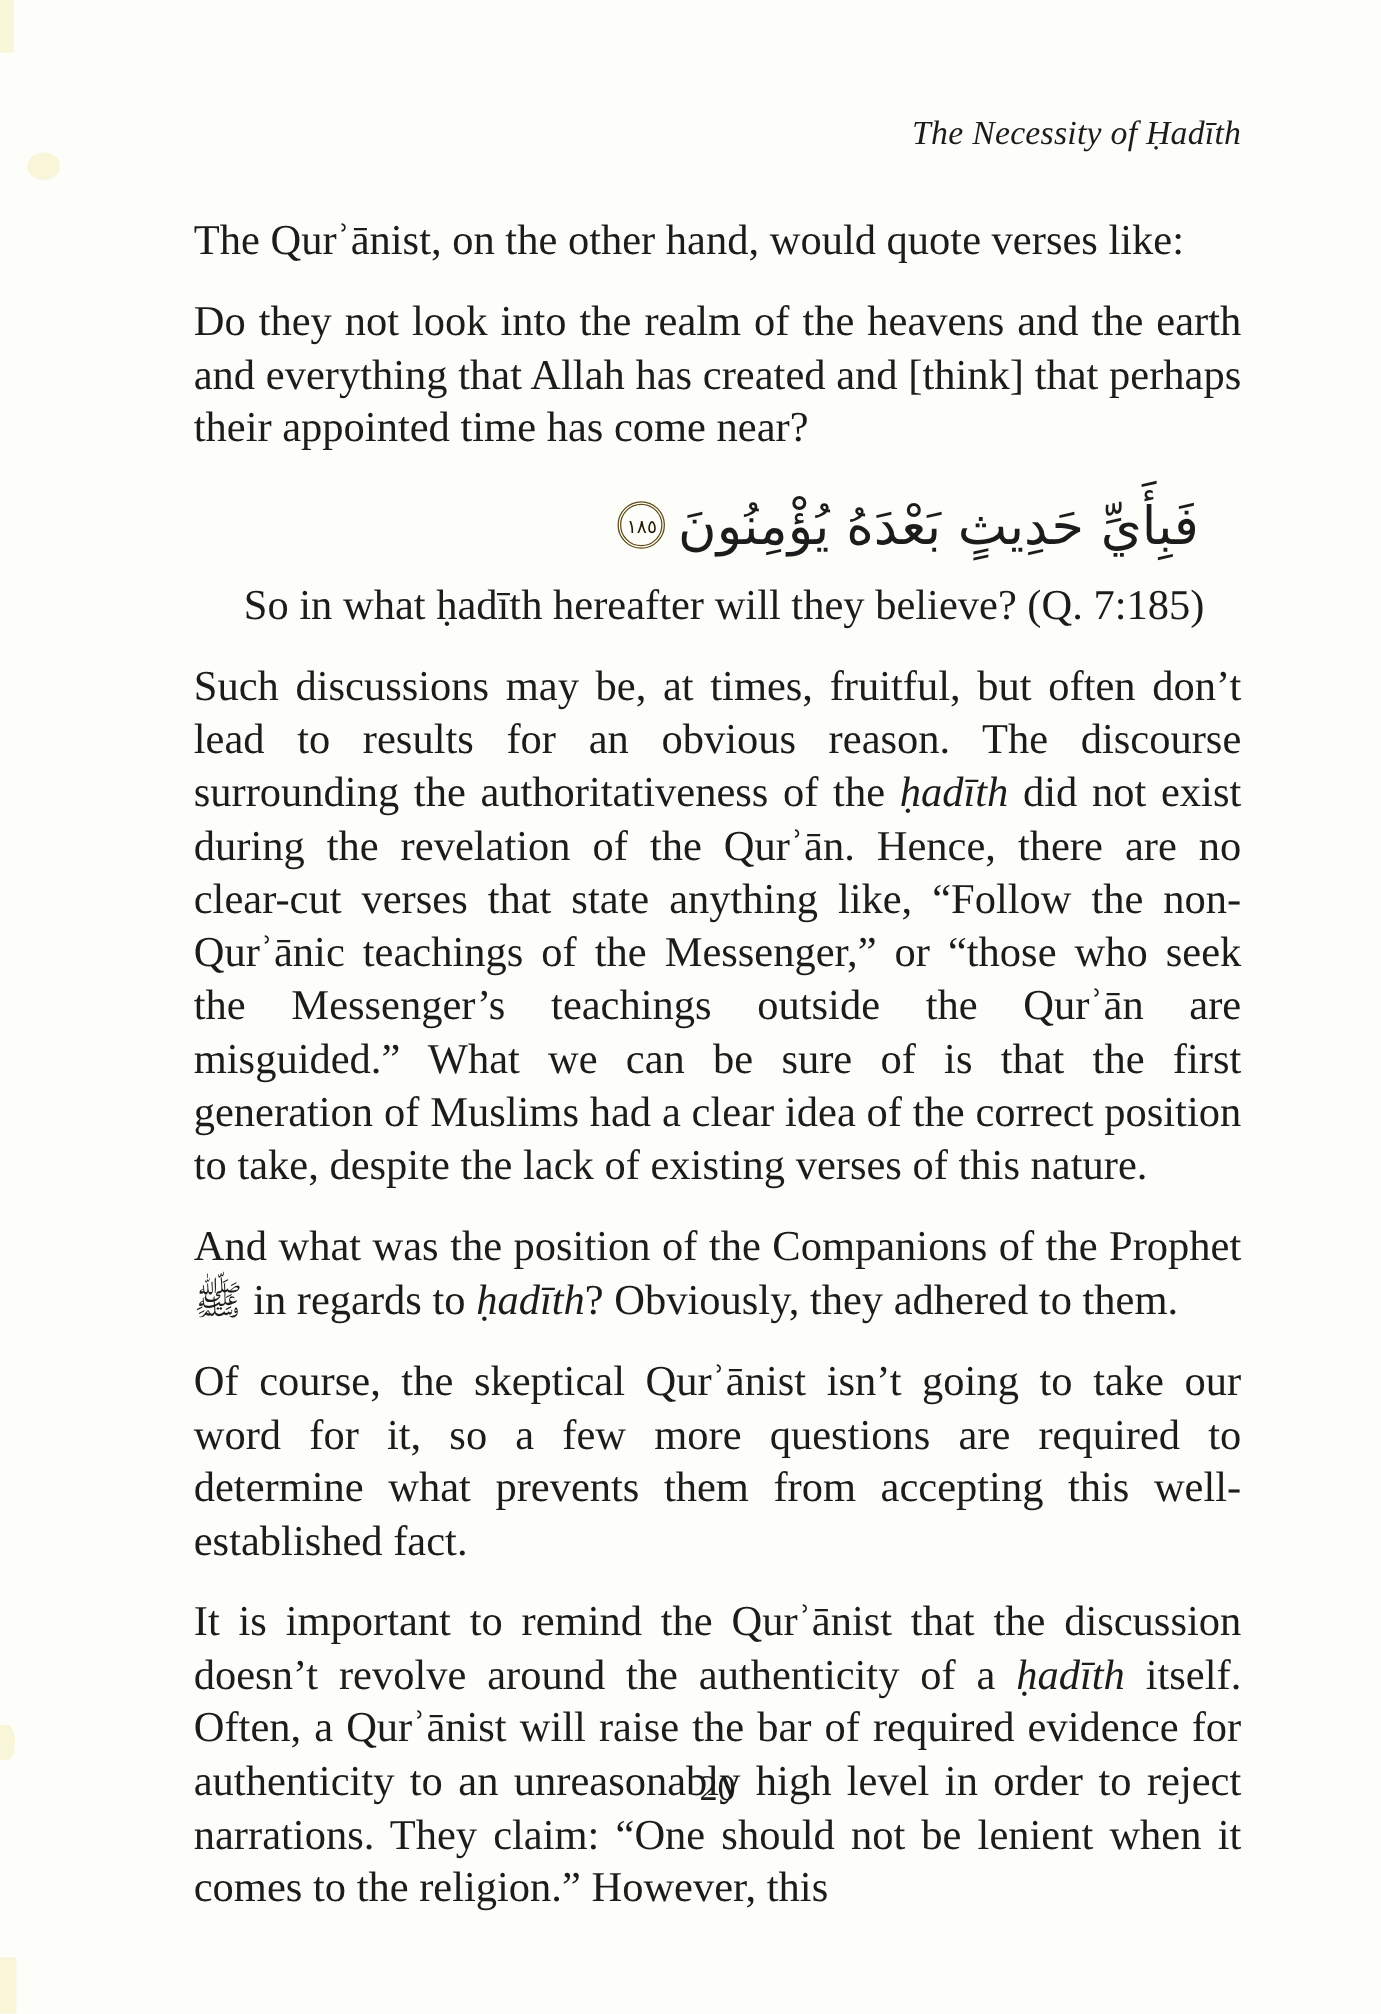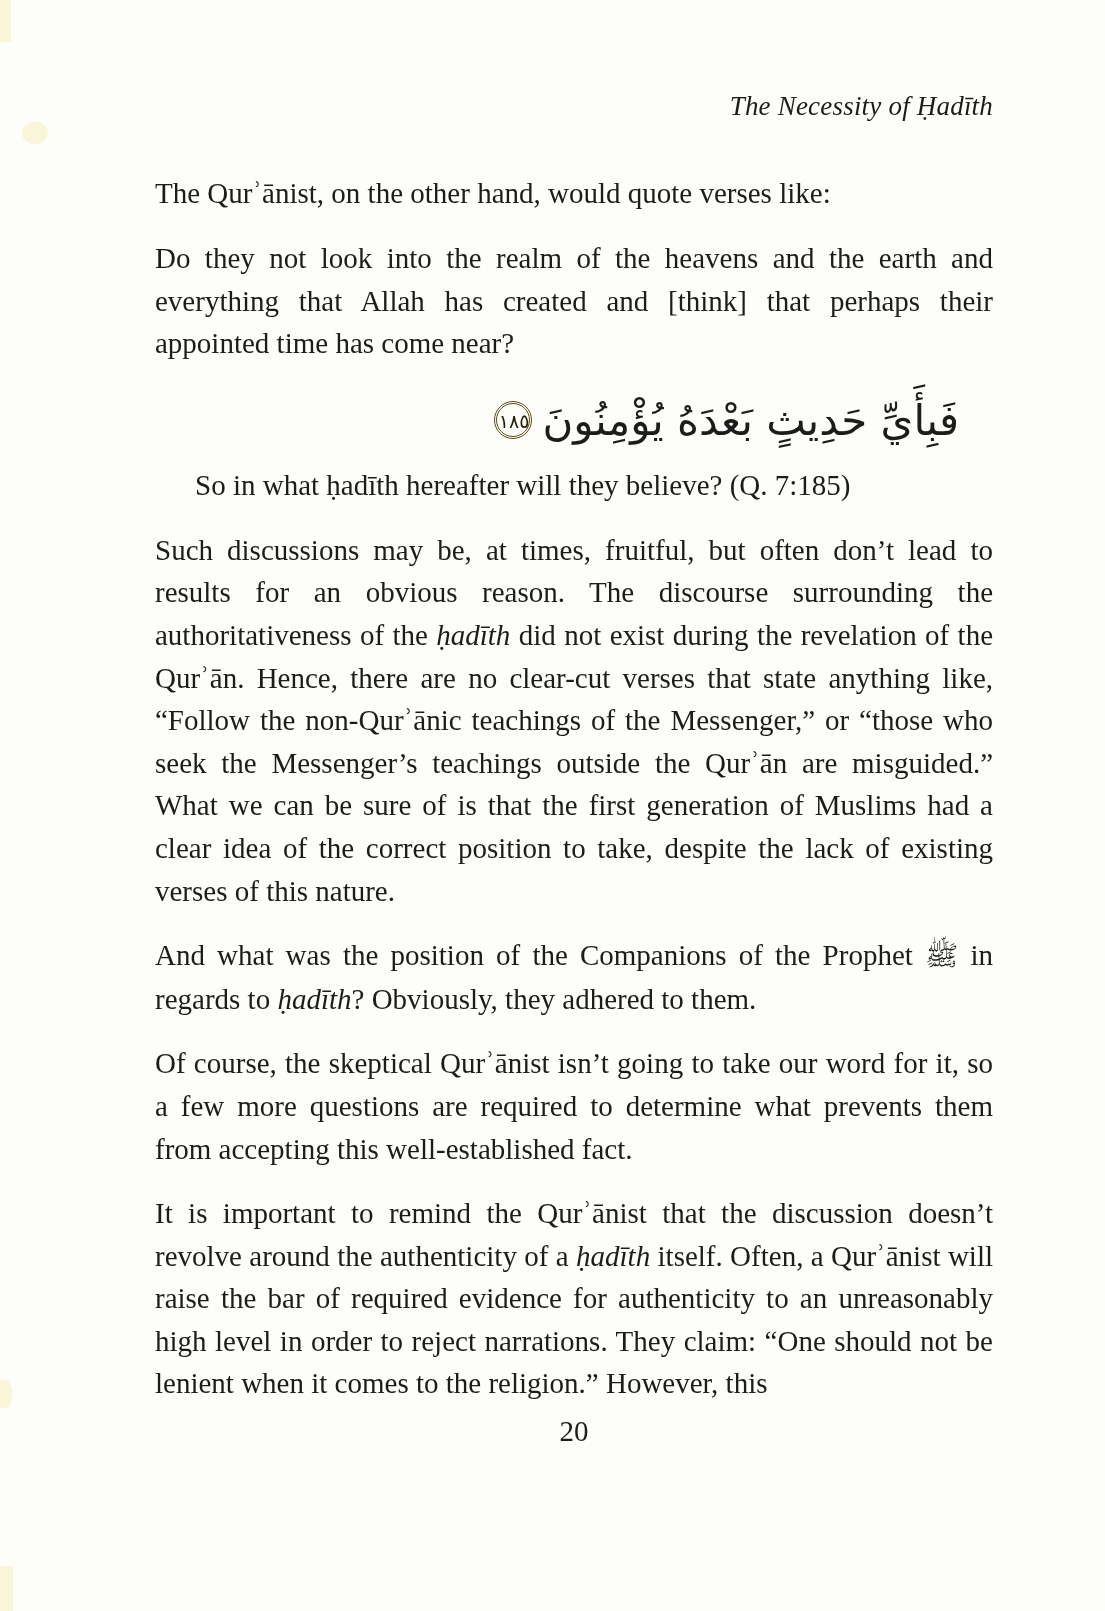--- a/index.html
+++ b/index.html
@@ -24,21 +24,21 @@
   .running-header {
     font-style: italic;
     font-weight: normal;
     font-size: 27px;
     line-height: 1.35;
     text-align: right;
     margin: 0 0 48px 0;
     letter-spacing: 0.2px;
   }
   p.body-para {
-    font-size: 29px;
+    font-size: 34px;
     line-height: 42.6px;
     margin: 0 0 22px 0;
     text-align: justify;
     text-align-last: left;
   }
   p.body-para i { }
   p.quote-para { margin-bottom: 20px; }
   .arabic-line {
     direction: rtl;
     text-align: right;
@@ -48,21 +48,22 @@
     margin: 0 0 8px 0;
     font-family: "DejaVu Sans", "Liberation Serif", serif;
   }
   .ayah-marker {
     display: inline-block;
     width: 38px;
     height: 38px;
     line-height: 34px;
     border: 3px double #5f4d17;
     border-radius: 50%;
-    font-size: 19px;
+    font-size: 15px;
+    text-align: center;
     vertical-align: middle;
     color: #231c05;
     margin: 0 10px 6px 0;
     box-sizing: border-box;
   }
   p.verse-translation {
     padding-left: 40px;
     text-align: right;
     margin-bottom: 22px;
   }

